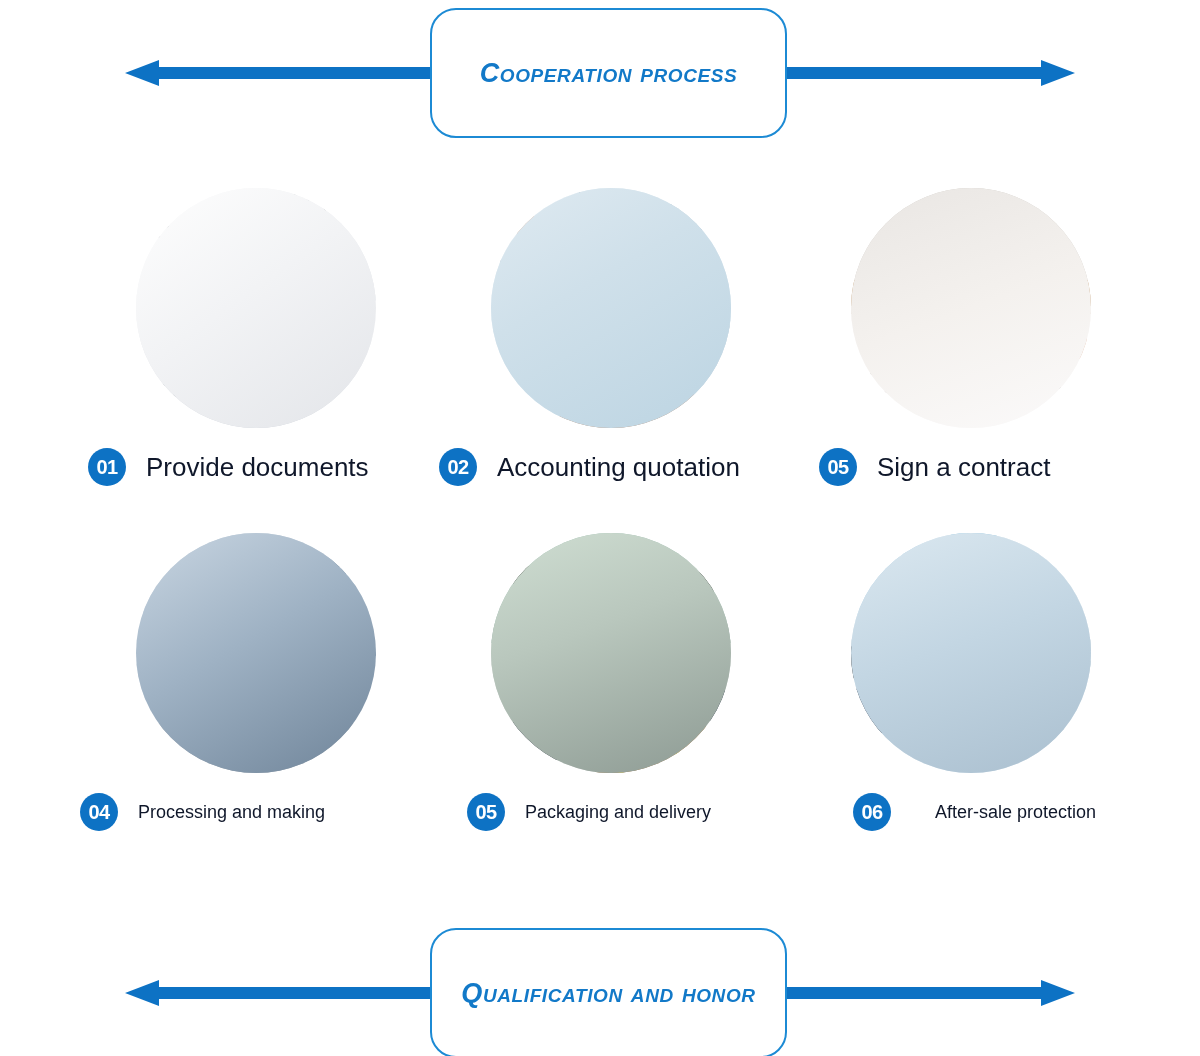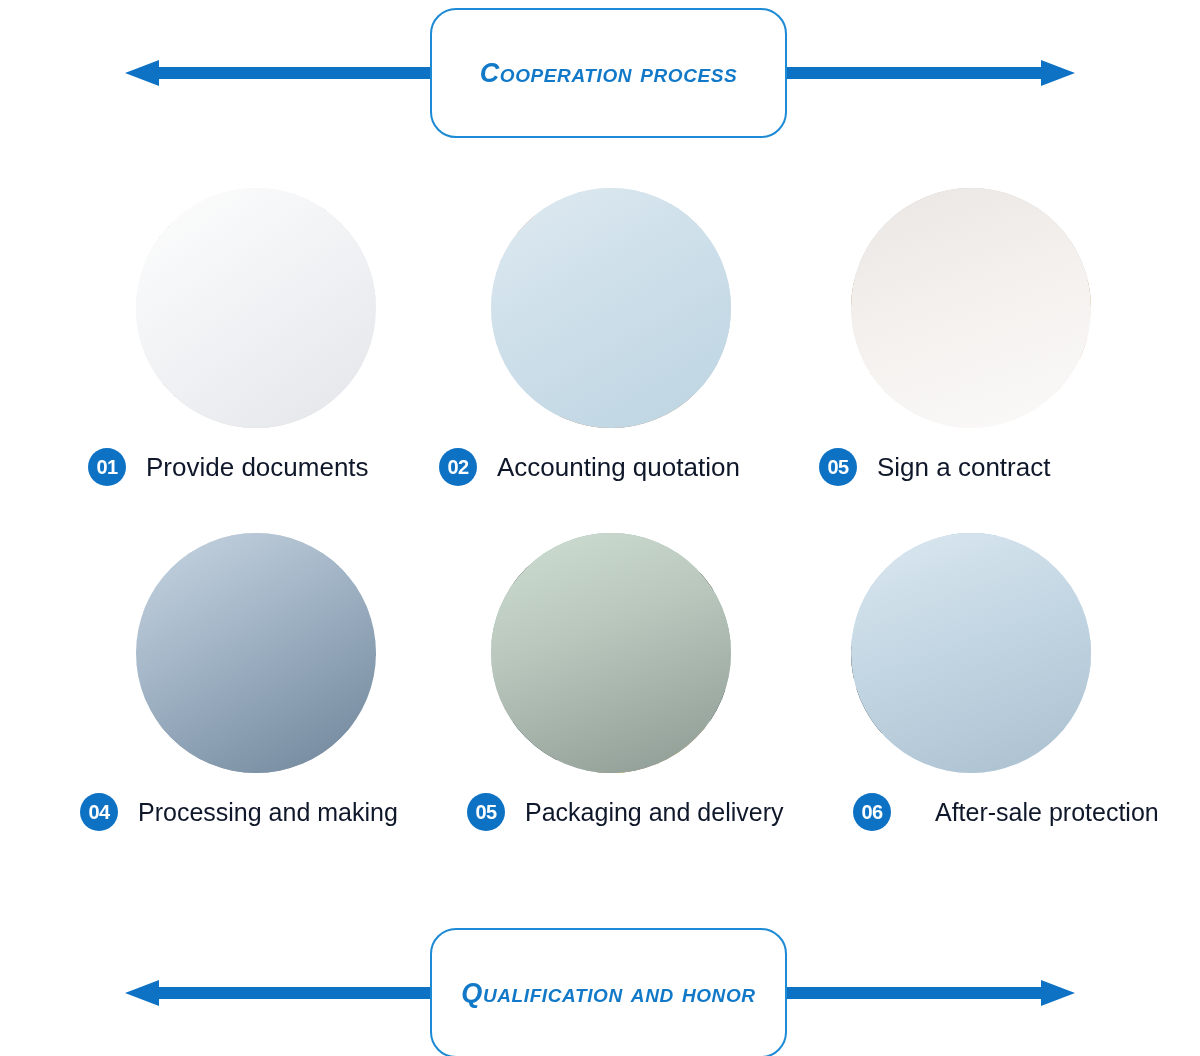--- a/index.html
+++ b/index.html
@@ -94,21 +94,21 @@
     white-space: nowrap;
     line-height: 1;
   }
   
   .step.c1 .caption { padding-left: 22px; }
   .step.c2 .caption { padding-left: 18px; }
   .step.c3 .caption { padding-left: 38px; }
   .step-row.r2 .step.c1 .caption { padding-left: 14px; }
   .step-row.r2 .step.c2 .caption { padding-left: 46px; }
   .step-row.r2 .step.c3 .caption { padding-left: 72px; gap: 24px; }
-  .step-row.r2 .step-label { font-size: 25px; }
+  .step-row.r2 .step-label { font-size: 18px; }
 
   
   .ph { position:absolute; inset:0; }
 
   
   .ph-blueprint { background: linear-gradient(145deg,#fefefe 0%,#f2f3f5 45%,#e3e5e9 100%); }
   
   .ph-calc { background: linear-gradient(150deg,#dfeaf1 0%,#cfe0ea 40%,#bcd4e2 100%); }
   
   .ph-contract { background: linear-gradient(160deg,#e9e6e3 0%,#f4f1ee 50%,#fbfafa 100%); }

